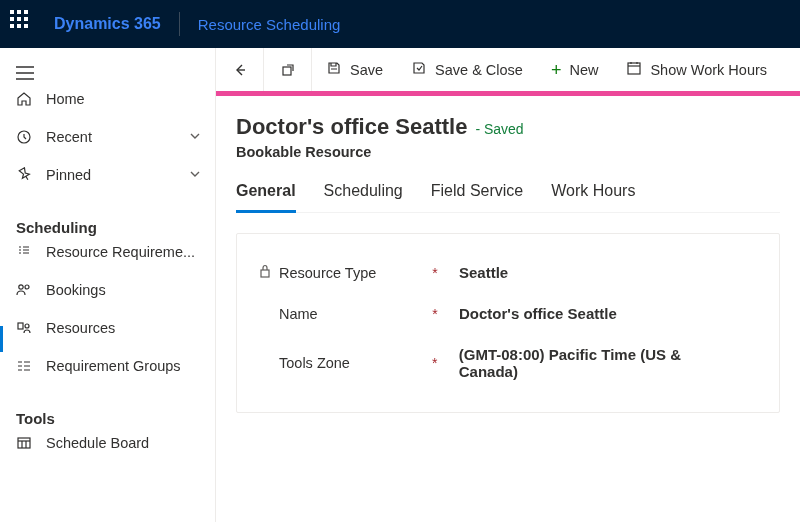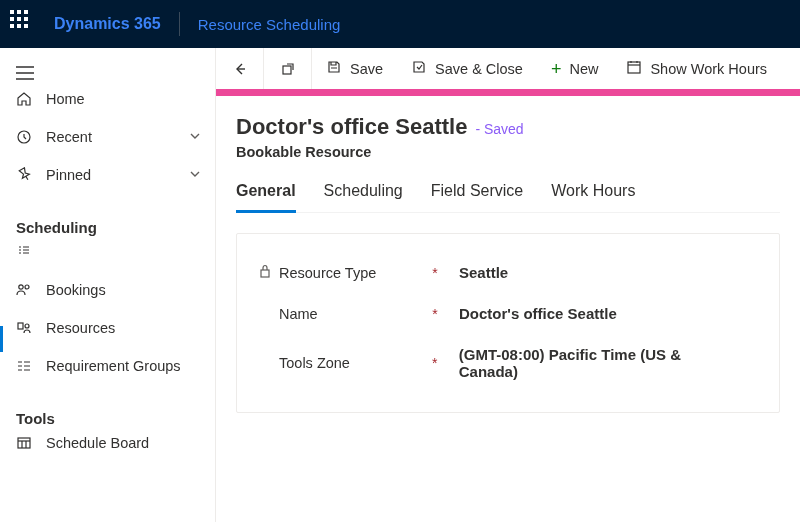--- a/index.html
+++ b/index.html
@@ -62,40 +62,40 @@
     background: #fff;
   }
   .nav-item.active::before {
     content:"";
     position:absolute; left:0; top:6px; bottom:6px; width:3px;
     background:#0078d4;
   }
   .main { flex:1; display:flex; flex-direction:column; }
   .cmdbar {
     height:48px;
-    border-bottom:7px solid #ec4899;
+    border-bottom:5px solid #ec4899;
     display:flex; align-items:stretch;
   }
   .cmd-iconbtn {
     width:48px; display:flex; align-items:center; justify-content:center;
     border-right:1px solid #edebe9;
     cursor:pointer;
   }
   .cmd-btn {
     display:flex; align-items:center; gap:8px;
     padding: 0 14px;
     cursor:pointer;
     font-size:14.5px;
   }
   .cmd-btn svg, .cmd-iconbtn svg { width:16px; height:16px; }
   .plus { color:#107c10; font-size:18px; line-height:1; }
   .content { padding: 18px 20px 0 20px; }
   .title-row { display:flex; align-items:baseline; gap:8px; }
   .rec-title { font-size:22px; font-weight:700; }
-  .rec-status { color:#8b5cf6; font-size:14px; }
+  .rec-status { color:#15803d; font-size:14px; }
   .rec-subtitle { font-weight:600; margin-top:4px; font-size:14.5px; }
   .tabs {
     display:flex; gap:28px;
     margin-top:22px;
     border-bottom:1px solid #f2f2f2;
   }
   .tab {
     padding-bottom:10px;
     font-size:16px;
     cursor:pointer;
@@ -197,20 +197,21 @@
 
     <div class="section-header">Scheduling</div>
 
     <div class="nav-item">
       <span class="nav-icon">
         <svg viewBox="0 0 16 16" width="16" height="16">
             <path d="M3 3 H5 M3 6 H5 M3 9 H5" stroke="#323130" stroke-width="1.2"></path>
             <path d="M7 3 H13 M7 6 H13 M7 9 H13" stroke="#323130" stroke-width="1.2"></path>
           </svg>
       </span>
+      <span>Resource Requireme...</span>
     </div>
 
     <div class="nav-item">
       <span class="nav-icon">
         <svg viewBox="0 0 16 16" width="16" height="16">
             <circle cx="5" cy="5" r="2.2" fill="none" stroke="#323130" stroke-width="1.2"></circle>
             <path d="M1 13 C1 10 3 9 5 9 C7 9 9 10 9 13" fill="none" stroke="#323130" stroke-width="1.2"></path>
             <circle cx="11" cy="5" r="2" fill="none" stroke="#323130" stroke-width="1.2"></circle>
           </svg>
       </span>

